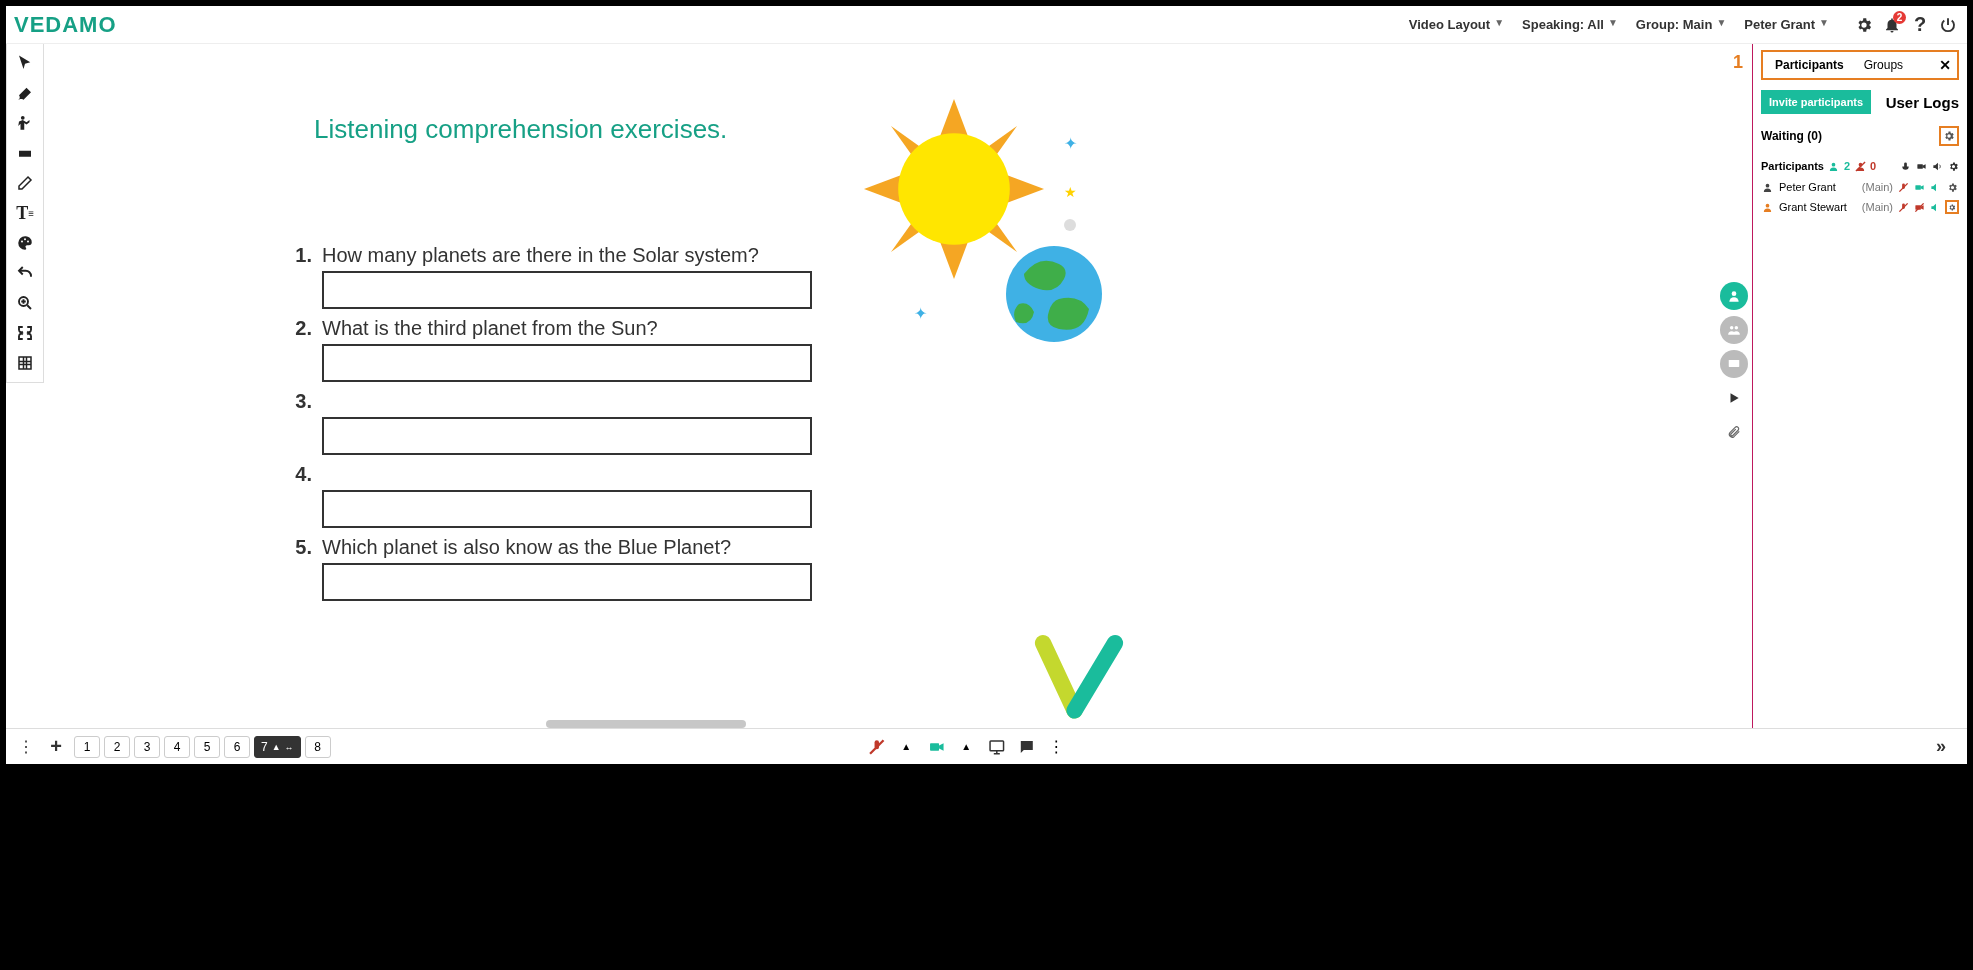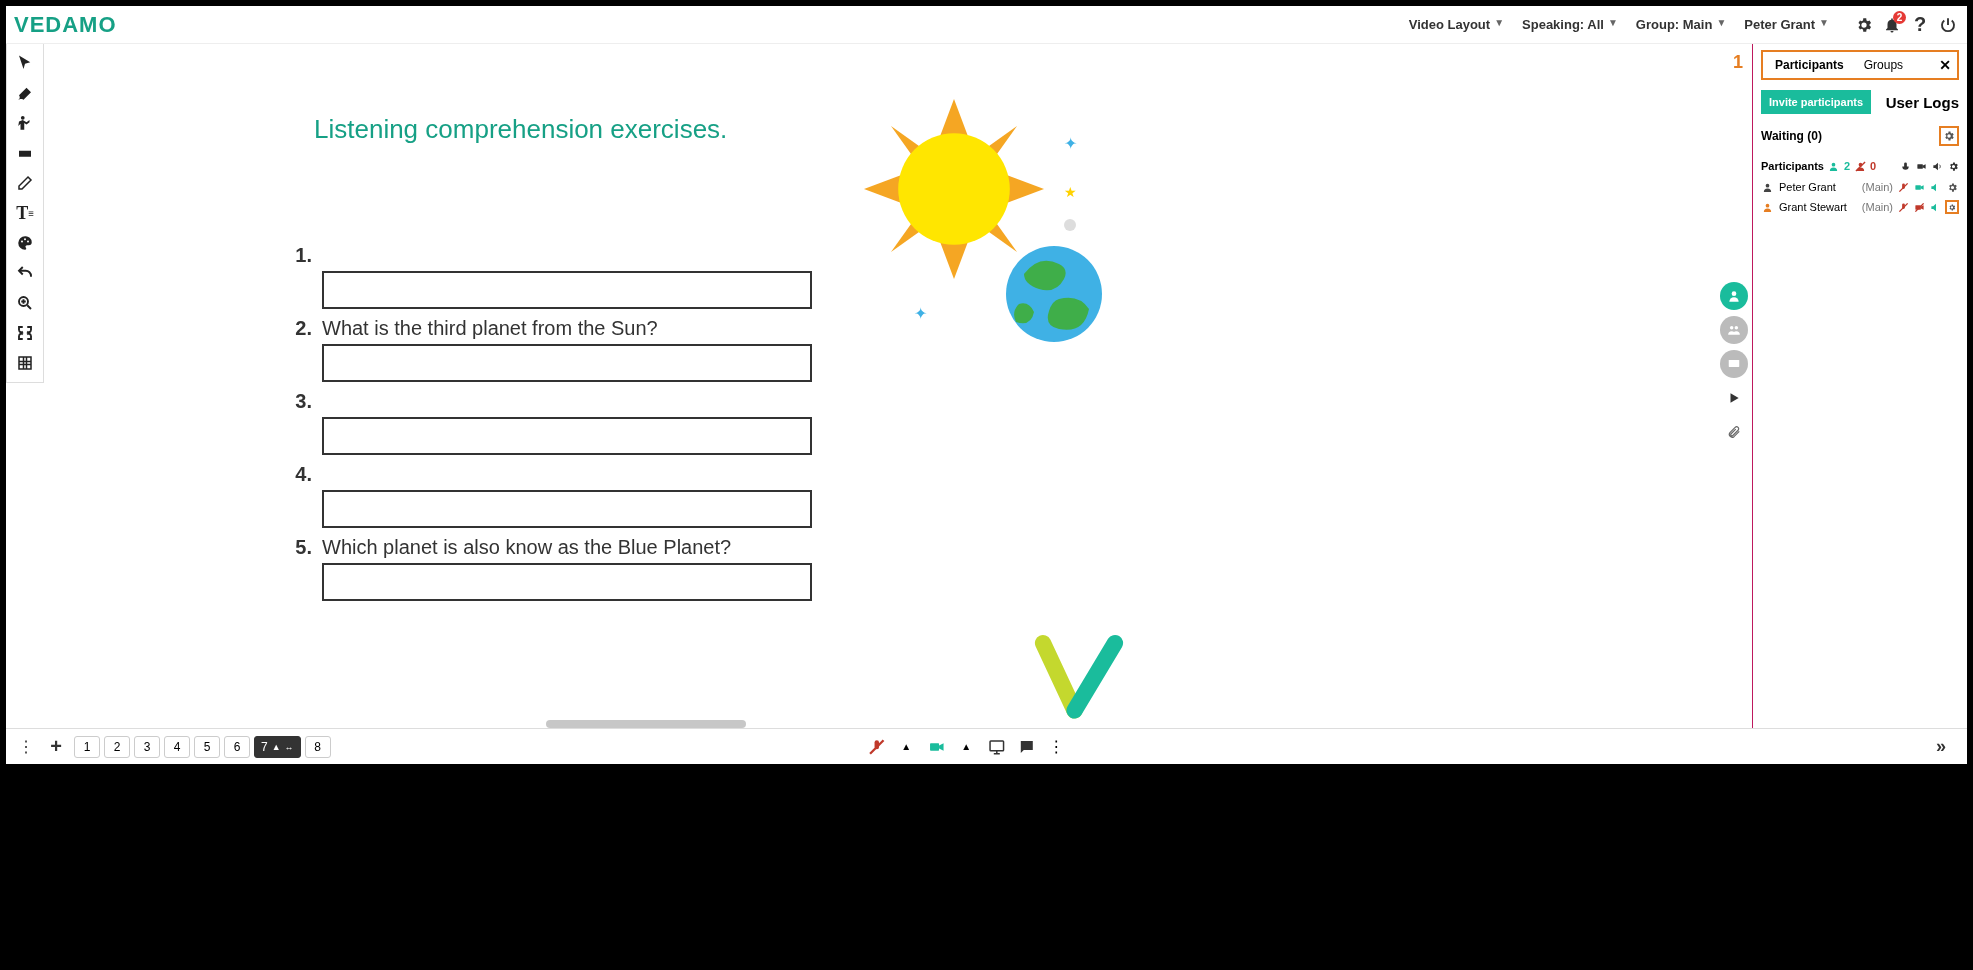--- a/index.html
+++ b/index.html
@@ -195,20 +195,21 @@
         </svg>
       </div>
   </div>
 
   <div class="board">
     <div class="board-title">Listening comprehension exercises.</div>
 
     <div class="qblock" style="top:200px;">
       <div class="qrow">
         <span class="qnum">1.</span>
+        <span class="qtext">How many planets are there in the Solar system?</span>
       </div>
       <div class="qinput"></div>
       <div class="qrow">
         <span class="qnum">2.</span>
         <span class="qtext">What is the third planet from the Sun?</span>
       </div>
       <div class="qinput"></div>
       <div class="qrow">
         <span class="qnum">3.</span>
       </div>

